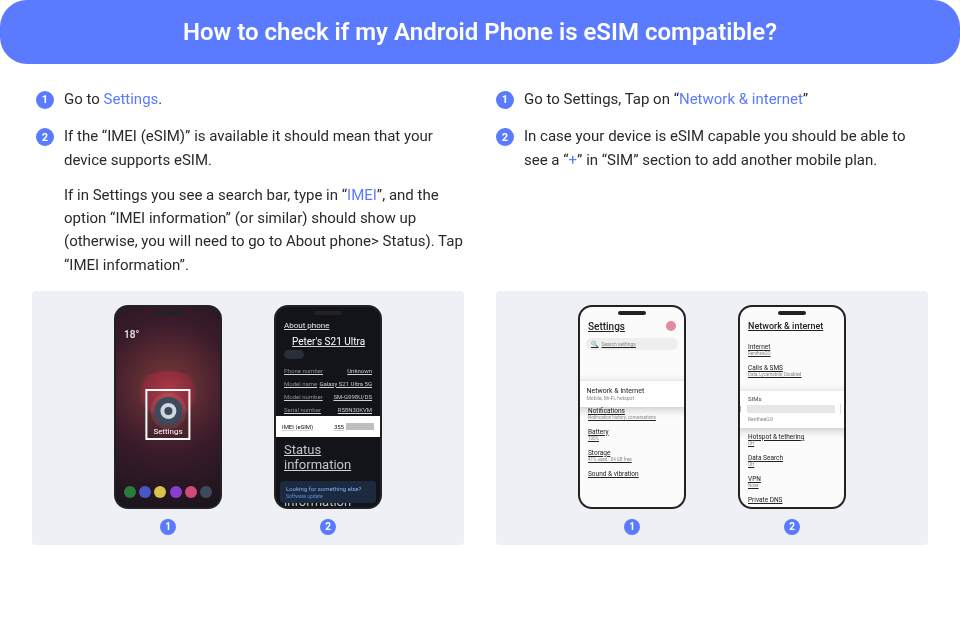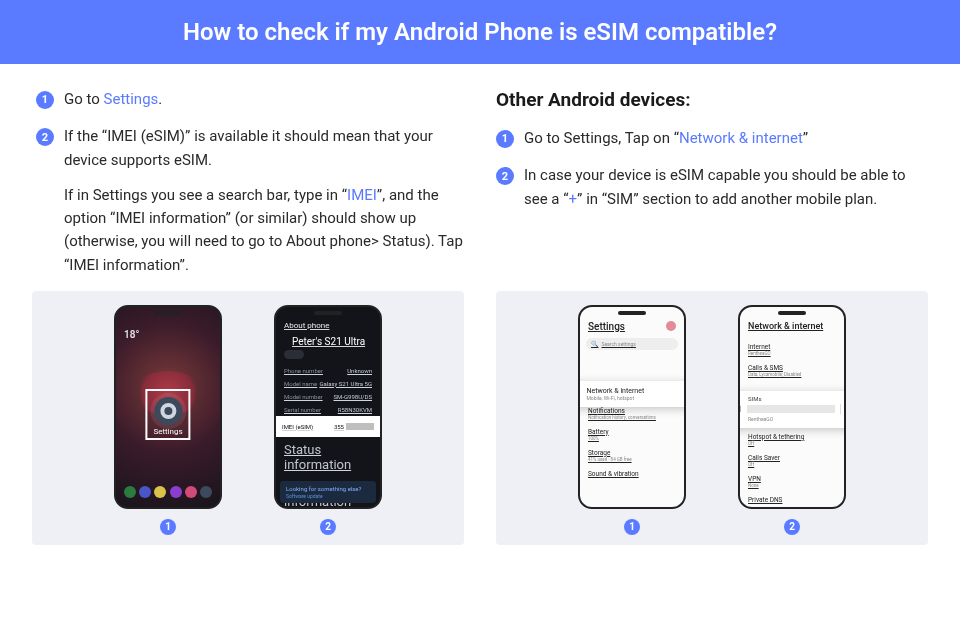--- a/index.html
+++ b/index.html
@@ -10,20 +10,21 @@
     height: 640px;
     overflow: hidden;
   }
   .banner {
     background: #5a7bff;
     color: #fff;
     text-align: center;
     padding: 18px 0;
     font-size: 24px;
     font-weight: 600;
+    border-radius: 27px;
   }
   .cols {
     display: flex;
     gap: 32px;
     padding: 24px 36px 0 36px;
   }
   .col { flex: 1; }
   .col h2 {
     font-size: 19px;
     font-weight: 700;
@@ -377,21 +378,20 @@
       <div class="body">
         <p>If the “IMEI (eSIM)” is available it should mean that your device supports eSIM.</p>
         <p>
           <span>If in Settings you see a search bar, type in “</span><span class="hl">IMEI</span><span>”, and the option “IMEI information” (or similar) should show up (otherwise, you will need to go to About phone&gt; Status). Tap “IMEI information”.</span>
         </p>
       </div>
     </div>
   </div>
 
   <div class="col">
-    <h2>Other Android devices:</h2>
 
     <div class="step">
       <div class="bubble">1</div>
       <div class="body">
         <p>
           <span>Go to Settings, Tap on “</span><span class="hl">Network &amp; internet</span><span>”</span>
         </p>
       </div>
     </div>
 
@@ -536,21 +536,21 @@
             <div class="toggle"></div>
           </div>
         <div class="item">
             <div class="lt">
               <div class="t">Hotspot &amp; tethering</div>
               <div class="s">Off</div>
             </div>
           </div>
         <div class="item">
             <div class="lt">
-              <div class="t">Calls Saver</div>
+              <div class="t">Data Search</div>
               <div class="s">Off</div>
             </div>
           </div>
         <div class="item">
             <div class="lt">
               <div class="t">VPN</div>
               <div class="s">None</div>
             </div>
           </div>
         <div class="item">

